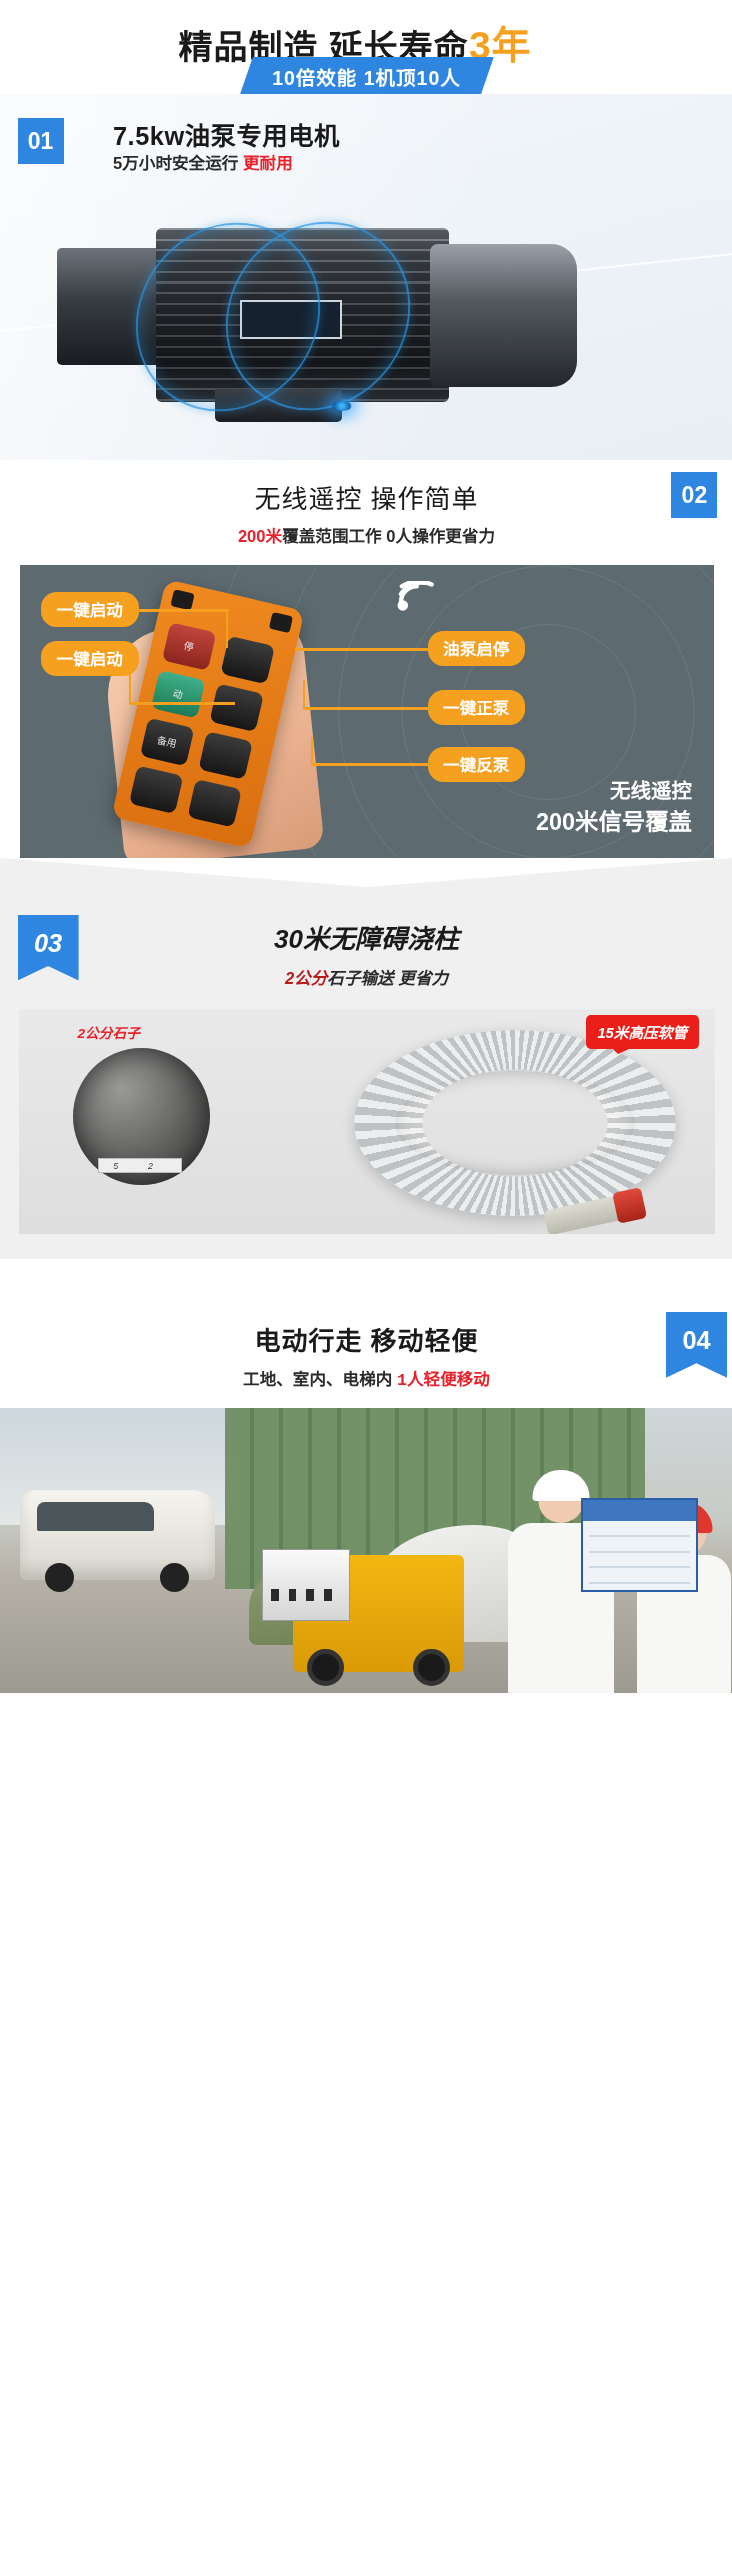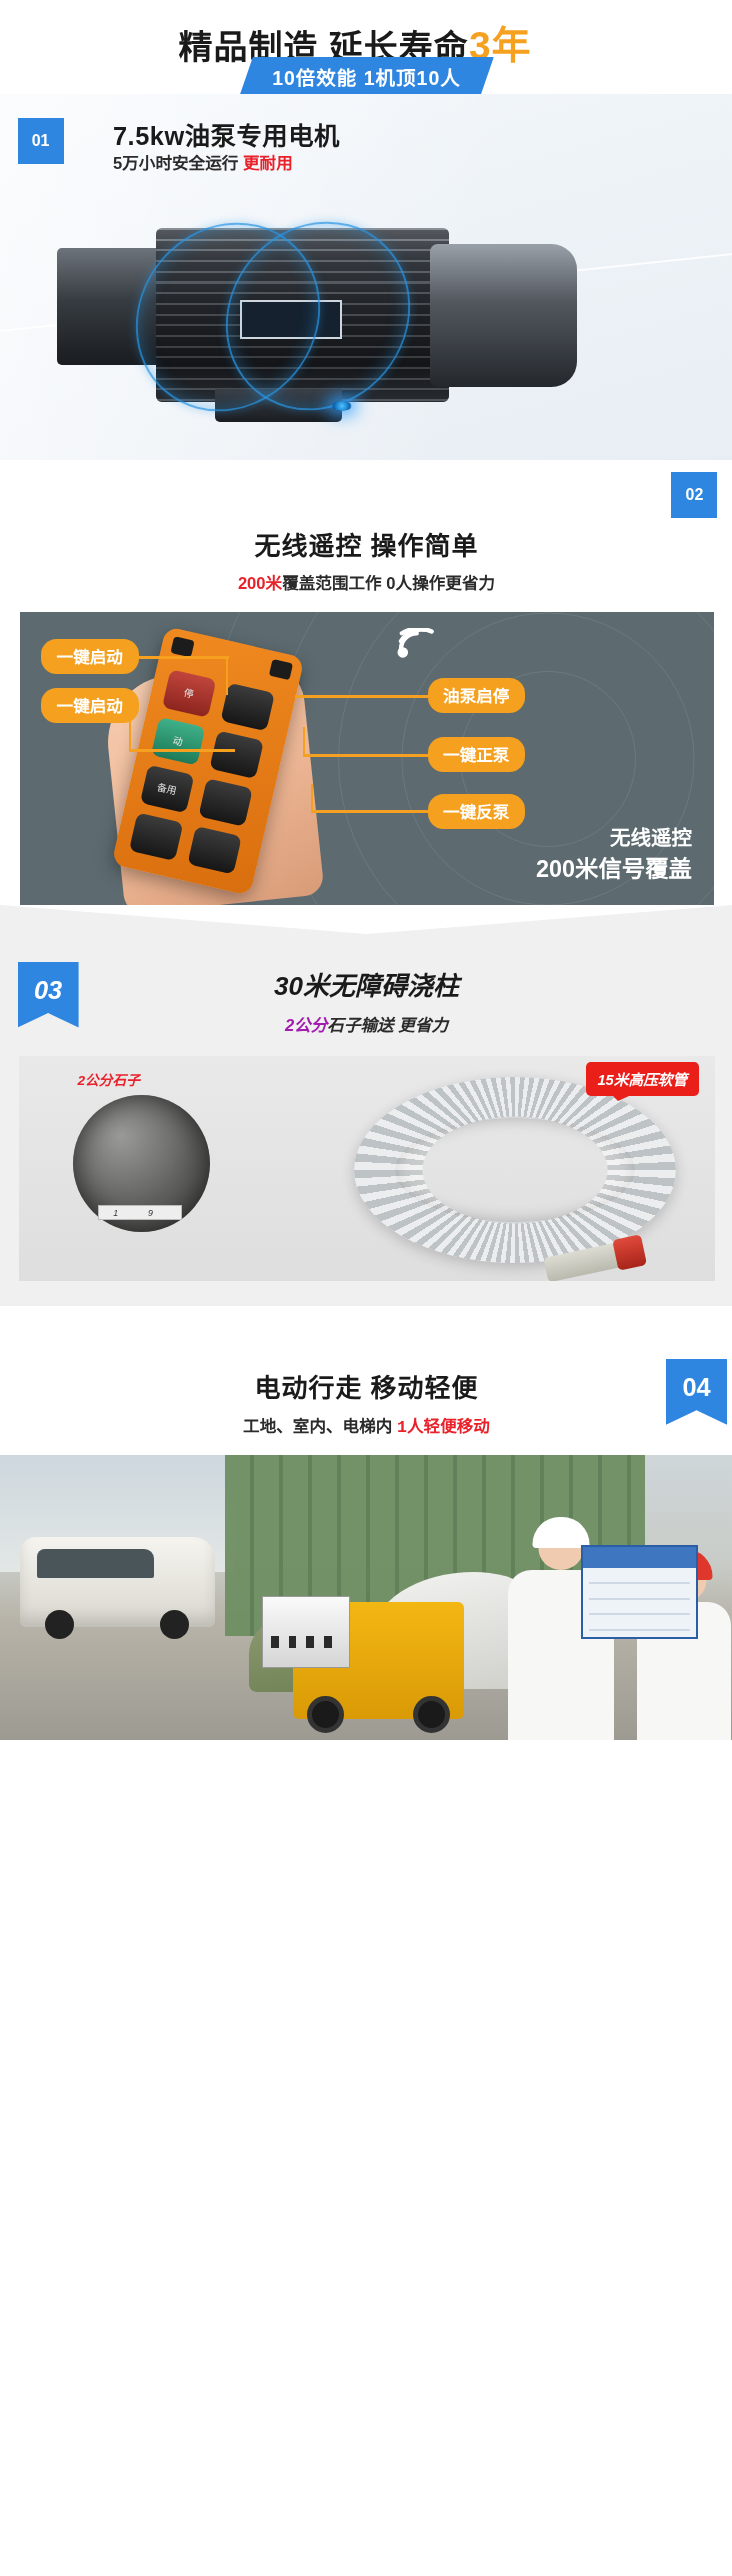--- a/index.html
+++ b/index.html
@@ -38,21 +38,21 @@
     background: linear-gradient(110deg, rgba(255,255,255,.9), rgba(255,255,255,0) 60%);
     transform: rotate(-9deg); pointer-events:none;
   }
   .sec1 .swoosh2 {
     position:absolute; left:-49px; top:195px; width: 879px; height: 2px;
     background: rgba(255,255,255,.85); transform: rotate(-6deg);
   }
   .badge-sq {
     position: absolute; left: 17.6px; top: 24.4px;
     width: 46px; height: 46px; background: #2f86e0; color:#fff;
-    font-size: 16px; font-weight: 700; line-height: 46px; text-align: center;
+    font-size: 23px; font-weight: 700; line-height: 46px; text-align: center;
   }
   .sec1 .h1 {
     position:absolute; left: 113px; top: 21.5px;
     font-size: 25.4px; font-weight: 700; color: #1a1a1a; letter-spacing: 0.5px;
   }
   .sec1 .h2 {
     position:absolute; left: 113px; top: 56px;
     font-size: 16.6px; font-weight: 700; color: #2b2b2b;
   }
   .sec1 .h2 .accent { color: #e8212a; }
@@ -87,21 +87,21 @@
     box-shadow: 0 0 15.6px 5.9px rgba(50,160,255,.75); }
   .ring {
     position:absolute; border: 2.9px solid rgba(41,150,228,.75); border-radius: 50%;
     box-shadow: 0 0 17.6px rgba(41,150,228,.45) inset, 0 0 9.8px rgba(41,150,228,.35);
   }
   .ring.r1 { left: 96px; top: 23.4px;  width: 186px; height: 186px; transform: rotate(-8deg) skewX(-6deg); }
   .ring.r2 { left: 186px; top: 21.5px; width: 186px; height: 186px; transform: rotate(-8deg) skewX(-6deg); }
 
   
   .sec2 { position: relative; width: 733px; padding-top: 17.6px; background:#fff; }
-  .sec2 .h1 { text-align:center; font-size: 26px; font-weight: 700; color:#1a1a1a; letter-spacing: 1px; margin-top: 47px; }
+  .sec2 .h1 { text-align:center; font-size: 26px; font-weight: 400; color:#1a1a1a; letter-spacing: 1px; }
   .sec2 .h2 { text-align:center; font-size: 16.6px; font-weight: 700; color:#2b2b2b; margin-top: 8.8px; }
   .sec2 .h2 .accent { color:#e8212a; }
   .badge-sq.right { position:absolute; right: 15.6px; top: 11.7px; left:auto; }
 
   .remote-panel {
     position: relative; margin: 17.6px 19.5px 0 19.5px; width: 694px;
     height: 293px; background: #5d6b70;
     overflow: hidden;
   }
   .remote-panel .arcs { position:absolute; right:-137px; top:-68px; width:606px; height:430px; }
@@ -149,21 +149,21 @@
   
   .sec3 { position:relative; width:733px; background:#f0f0f0; padding: 21.5px 0 25.4px; font-style: italic; }
   .badge-shield {
     position:absolute; left: 17.6px; top: 17.6px; width: 61px; height: 66px;
     background:#2f86e0; color:#fff; font-size:25.4px; font-weight:700;
     text-align:center; line-height: 57px;
     clip-path: polygon(0 0, 100% 0, 100% 100%, 50% 78%, 0 100%);
   }
   .sec3 .h1 { text-align:center; font-size:26px; font-weight:700; color:#1a1a1a; }
   .sec3 .h2 { text-align:center; font-size:16.6px; font-weight:700; color:#2b2b2b; margin-top:9.8px; }
-  .sec3 .h2 .accent { color:#a21caf; }
+  .sec3 .h2 .accent { color:#b91c1c; }
 
   .sec3-img { position:relative; margin: 19.5px auto 0; width: 696px; height: 225px;
     background: linear-gradient(180deg,#e9e9e9,#dedede); overflow:hidden; }
   .stone-label { position:absolute; left: 59px; top: 13.7px; color:#e8212a; font-size:13.7px; font-weight:700; }
   .stone-circle {
     position:absolute; left: 54px; top: 39px; width: 137px; height: 137px; border-radius:50%;
     background: radial-gradient(circle at 35% 30%, #9a9a99, #5f5f5e 55%, #3e3e3d);
     box-shadow: inset 0 0 29px rgba(0,0,0,.6);
   }
   .stone-circle .ruler { position:absolute; left: 25.4px; bottom: 11.7px; width: 84px; height: 15.6px;
@@ -336,21 +336,21 @@
   <div class="sec3">
     <div class="badge-shield">03</div>
     <div class="h1">30米无障碍浇柱</div>
     <div class="h2">
       <span class="accent">2公分</span><span>石子输送 更省力</span>
     </div>
 
     <div class="sec3-img">
       <div class="stone-label">2公分石子</div>
       <div class="stone-circle">
-        <div class="ruler">1 9</div>
+        <div class="ruler">5 2</div>
       </div>
       <div class="hose-coil"></div>
       <div class="hose-end">
         <div class="red"></div>
       </div>
       <div class="bubble-red">15米高压软管</div>
     </div>
   </div>
 
   <div class="chev-down" style="background:#fff;"></div>

